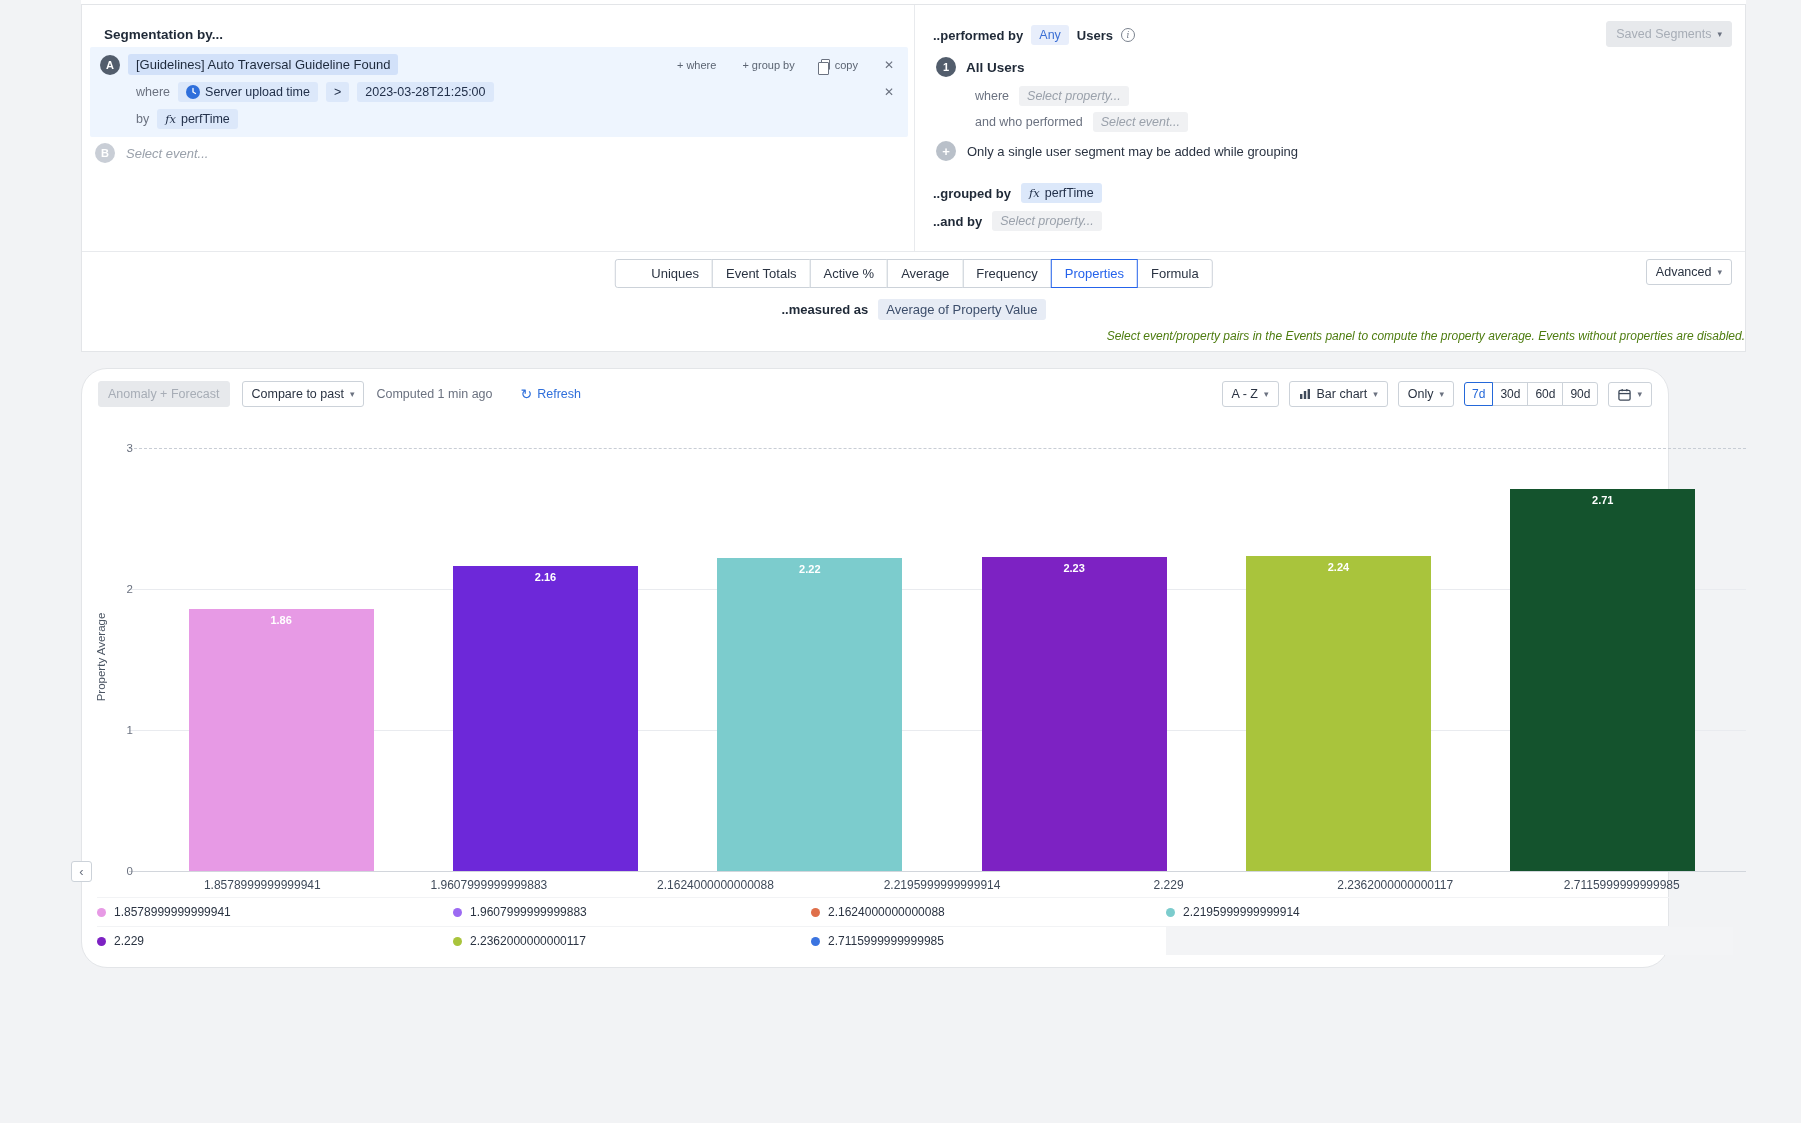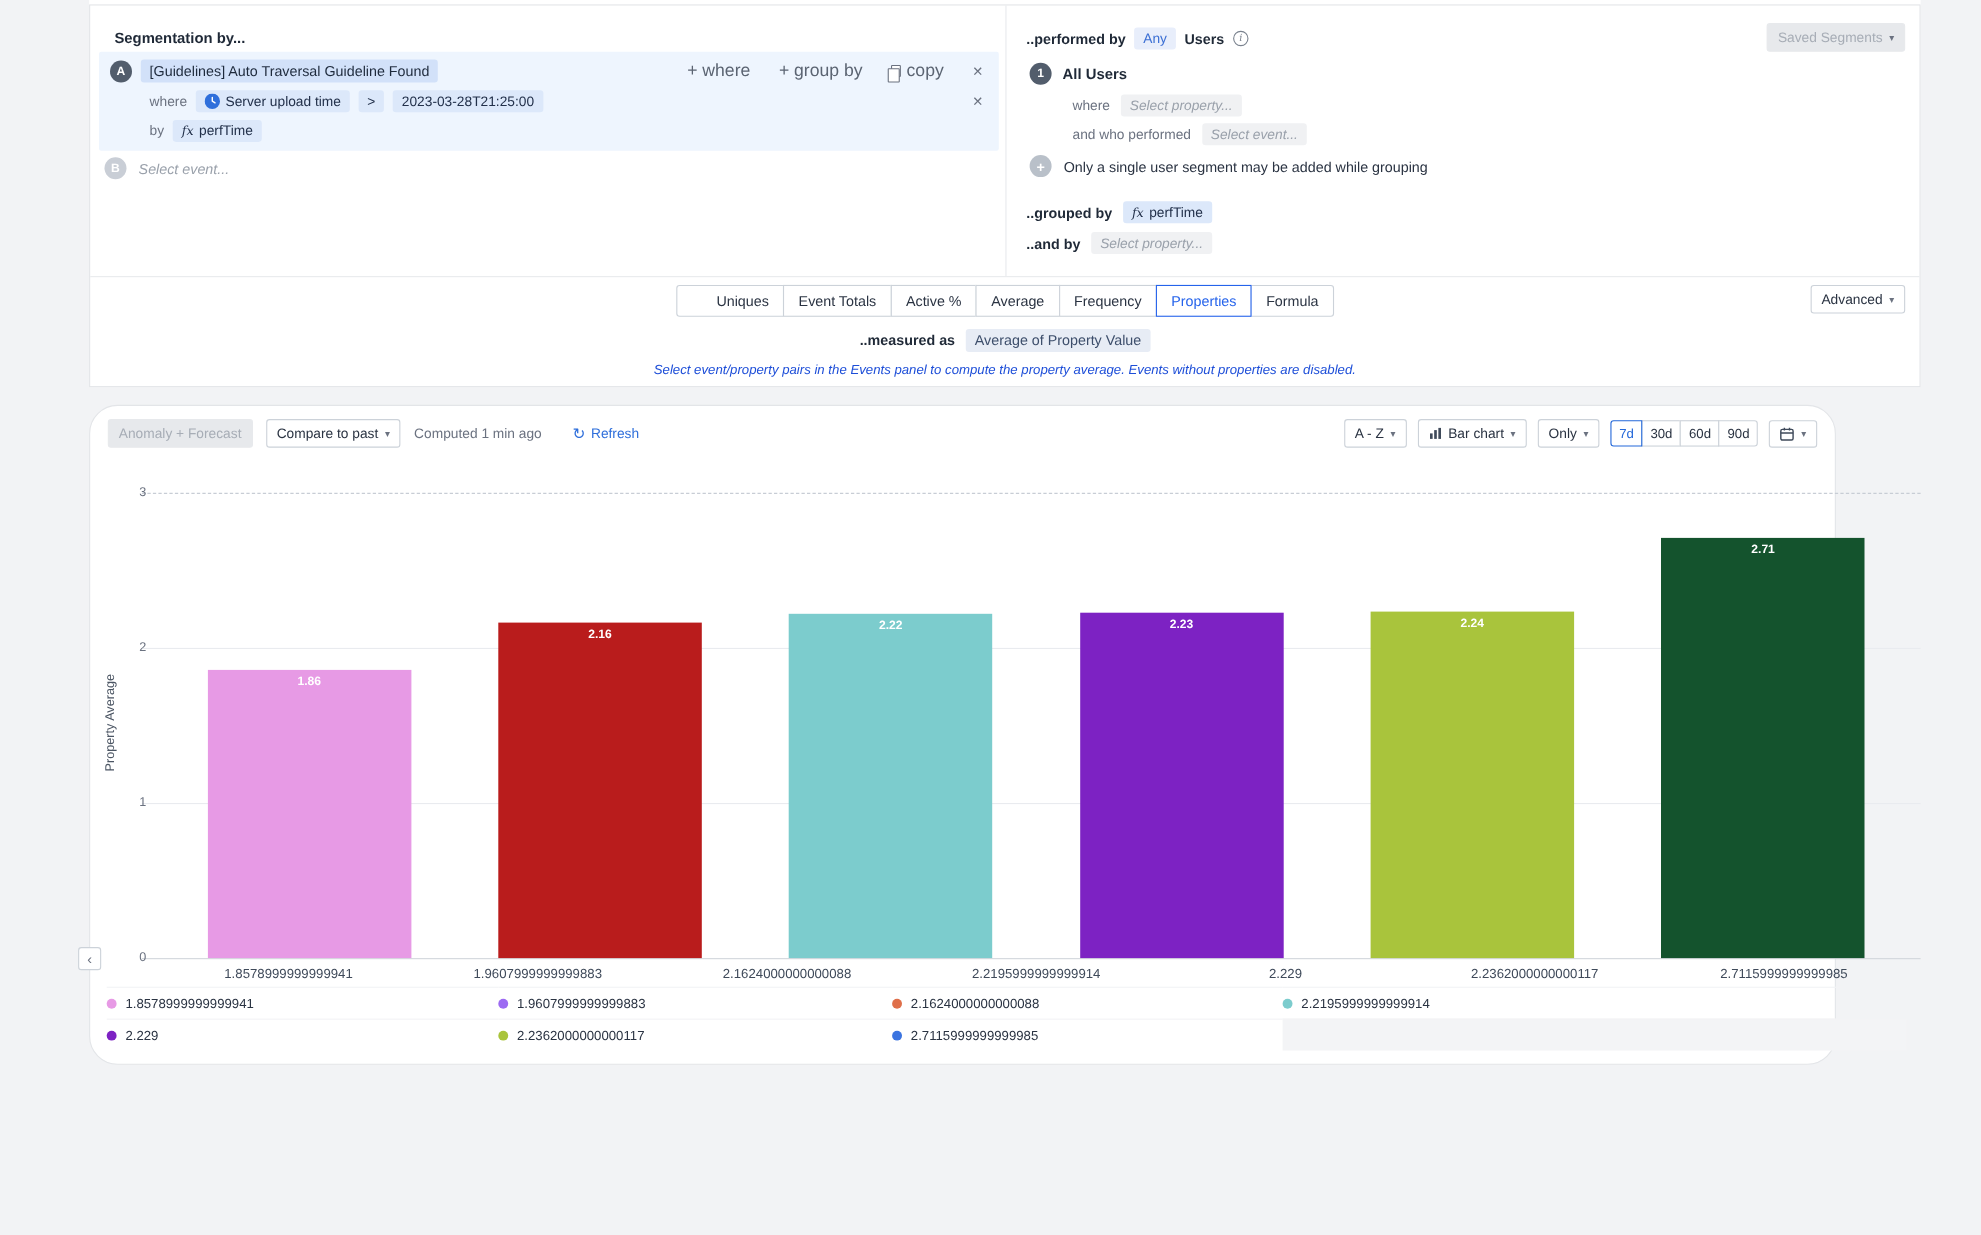--- a/index.html
+++ b/index.html
@@ -22,21 +22,21 @@
   .badge.plus { background:#b9c0c9; font-size:13px; }
 
   .chip { display:inline-flex; align-items:center; gap:5px; padding:3px 8px; border-radius:3px;
           font-size:12.5px; background:#dce8fa; color:#22304a; white-space:nowrap; cursor:pointer; }
   .chip.event-chip { background:#d2e1f9; font-size:13px; color:#1e2a3c; }
   .chip.placeholder { background:#f0f1f3; color:#9aa1ab; font-style:italic; }
   .chip.blue-text { background:#e8eefb; color:#3b6fd4; }
   .chip.measured { background:#e7ecf5; color:#3d4e6b; font-size:13px; }
   .fx { font-style:italic; font-family:"DejaVu Serif", serif; font-size:11.5px; }
 
-  .action { color:#5b6472; font-size:16px; cursor:pointer; white-space:nowrap;
+  .action { color:#5b6472; font-size:11px; cursor:pointer; white-space:nowrap;
             display:inline-flex; align-items:center; gap:5px; }
   .icon-copy { position:relative; width:9px; height:11px; border:1px solid #6b7280; border-radius:1px; background:#fff; display:inline-block; }
   .icon-copy::before { content:""; position:absolute; left:-4px; top:2px; width:9px; height:11px;
                        border:1px solid #6b7280; border-radius:1px; background:#fff; }
   .icon-info { width:14px; height:14px; border:1px solid #7a828e; border-radius:50%; color:#7a828e;
                font-size:9px; display:inline-flex; align-items:center; justify-content:center;
                font-family:"DejaVu Serif", serif; font-style:italic; cursor:pointer; }
 
   
   .seg-title { position:absolute; left:22px; top:22px; font-weight:bold; font-size:13.5px; color:#1f2937; }
@@ -75,22 +75,22 @@
   
   .tabs { position:absolute; top:254px; left:50%; transform:translateX(-50%); display:flex; }
   .tab { border:1px solid #ccd2d9; background:#fff; padding:0 13px; height:29px; line-height:27px;
          font-size:13px; color:#2a3342; margin-left:-1px; cursor:pointer; position:relative; white-space:nowrap; }
   .tab:first-child { border-radius:3px 0 0 3px; margin-left:0;padding-left:36px; }
   .tab:last-child { border-radius:0 3px 3px 0; }
   .tab.active { color:#2563eb; border-color:#2563eb; z-index:2; }
   .advanced { position:absolute; right:13px; top:254px;justify-content:space-between; }
   .measured-row { position:absolute; top:294px; left:0; width:100%; display:flex; justify-content:center;
                   align-items:center; gap:10px; }
-  .measure-note { position:absolute; top:324px; left:0; width:100%; text-align:center; font-style:italic;
-                  font-size:12px; color:#1d4ed8; }
+  .measure-note { position:absolute; top:324px; left:0; width:100%; text-align:right; font-style:italic;
+                  font-size:12px; color:#4d7c0f; }
 
   
   .chart-toolbar { position:absolute; left:16px; right:16px; top:12px; display:flex; align-items:center; gap:12px; }
   .computed { font-size:12.5px; color:#6b7280; white-space:nowrap; }
   .refresh { color:#2f6fdb; display:inline-flex; align-items:center; gap:5px; font-size:12.5px;
              margin-left:16px; cursor:pointer; }
   .refresh .ricon { font-size:14px; line-height:1; }
   .tb-right { margin-left:auto; display:flex; align-items:center; gap:10px; }
   .range-group { display:flex; }
   .range-btn { border:1px solid #ccd2d9; background:#fff; padding:4px 7px; font-size:12px; color:#2a3342;
@@ -307,21 +307,21 @@
       <span class="ytick" style="top:282px">1</span>
       <span class="ytick" style="top:423px">0</span>
 
       <div class="bars">
         <div class="bcol">
             <div class="bar" style="height: 61.93%; background: rgb(231, 154, 229);">
               <span class="bar-value">1.86</span>
             </div>
           </div>
         <div class="bcol">
-            <div class="bar" style="height: 72.08%; background: #b91c1c;">
+            <div class="bar" style="height: 72.08%; background: #6d28d9;">
               <span class="bar-value">2.16</span>
             </div>
           </div>
         <div class="bcol">
             <div class="bar" style="height: 73.9867%; background: rgb(124, 204, 205);">
               <span class="bar-value">2.22</span>
             </div>
           </div>
         <div class="bcol">
             <div class="bar" style="height: 74.3%; background: rgb(125, 34, 195);">

